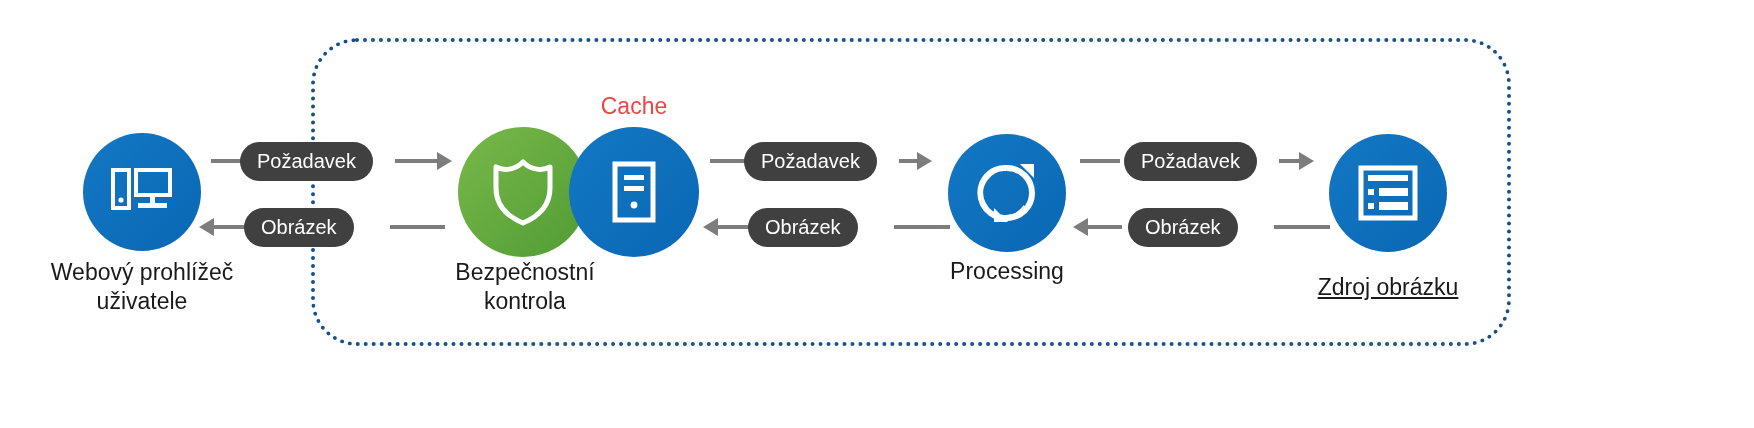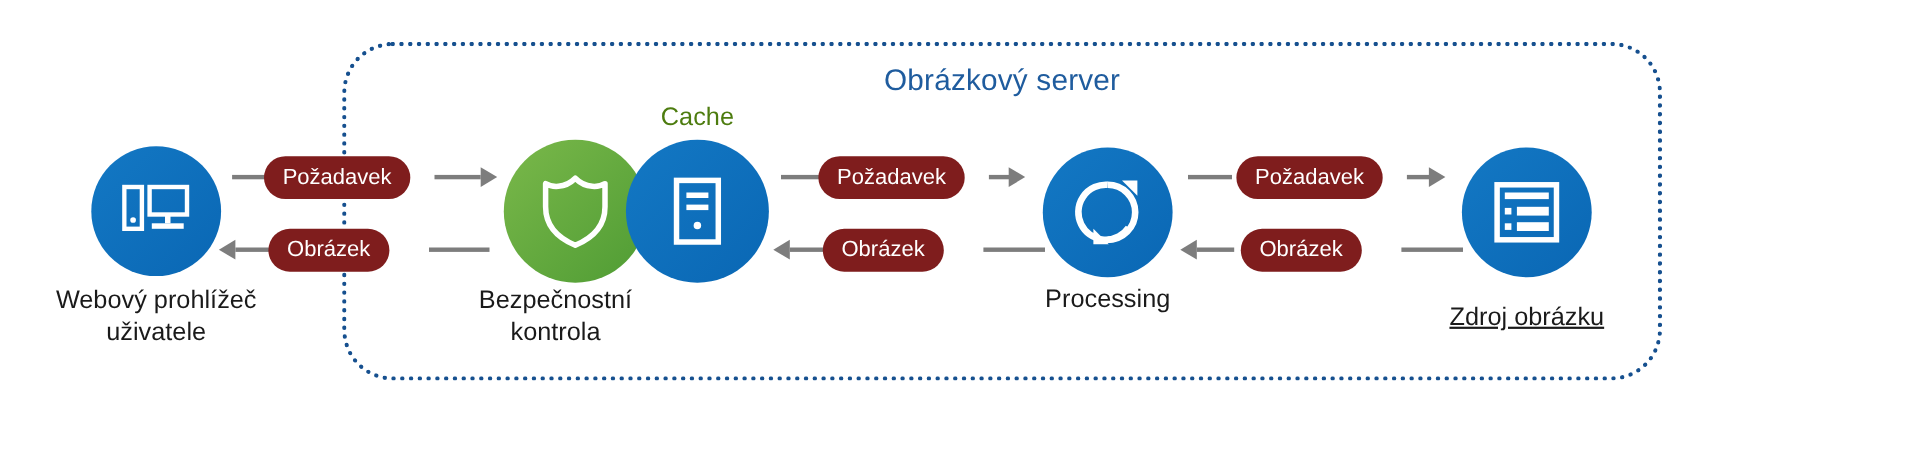--- a/index.html
+++ b/index.html
@@ -49,32 +49,32 @@
     font-size:23px;
     color:#1a1a1a;
     line-height:29px;
     font-weight:400;
     white-space:pre-line;
   }
   .cache-label{
     position:absolute;
     text-align:center;
     font-size:23px;
-    color:#4d7c0f;
+    color:#ef4444;
     line-height:28px;
     white-space:nowrap;
   }
 
   
   .conn{position:absolute;}
   .pill{
     position:absolute;
     height:39px;
     border-radius:20px;
-    background:#7f1d1d;
+    background:#404040;
     color:#ffffff;
     font-size:20px;
     display:flex;align-items:center;justify-content:center;
     padding:0 17px;
     box-sizing:border-box;
     white-space:nowrap;
   }
   .line{
     position:absolute;
     height:4px;
@@ -90,21 +90,20 @@
   .arrow-left{border-right:15px solid #7d7d7d;}
 
   svg{display:block;}
 </style>
 </head>
 <body>
 
 <div id="stage">
 
   <div class="server-frame"></div>
-  <div class="server-title">Obrázkový server</div>
 
   <div class="node">
     <div class="circle c-blue" style="left:83px;top:133px;width:118px;height:118px;">
       <span>
         <svg width="62" height="52" viewBox="0 0 62 52">
           <rect x="2" y="4" width="16" height="38" fill="none" stroke="#fff" stroke-width="4"></rect>
           <circle cx="10" cy="34" r="2.6" fill="#fff"></circle>
           <rect x="25" y="4" width="34" height="25" fill="none" stroke="#fff" stroke-width="4"></rect>
           <rect x="39" y="29" width="5" height="8" fill="#fff"></rect>
           <rect x="27" y="37" width="29" height="5" fill="#fff"></rect>
@@ -129,21 +128,21 @@
   </div>
 
   <div class="node">
     <div class="circle c-green" style="left:458px;top:127px;width:130px;height:130px;">
       <span>
         <svg width="64" height="68" viewBox="0 0 64 68">
           <path d="M32 4 C22 14 10 12 5 9 L5 30 C5 50 20 60 32 65 C44 60 59 50 59 30 L59 9 C54 12 42 14 32 4 Z" fill="none" stroke="#fff" stroke-width="5" stroke-linejoin="round"></path>
         </svg>
       </span>
     </div>
-    <div class="node-label" style="left:385px;top:258px;width:240px;">Bezpečnostní
+    <div class="node-label" style="left:405px;top:258px;width:240px;">Bezpečnostní
 kontrola</div>
   </div>
 
   <div class="node">
     <div class="cache-label" style="left:534px;top:92px;width:200px;">Cache</div>
     <div class="circle c-blue" style="left:569px;top:127px;width:130px;height:130px;">
       <span>
         <svg width="44" height="62" viewBox="0 0 44 62">
           <rect x="3" y="3" width="38" height="56" fill="none" stroke="#fff" stroke-width="5"></rect>
           <rect x="12" y="14" width="20" height="5" fill="#fff"></rect>

